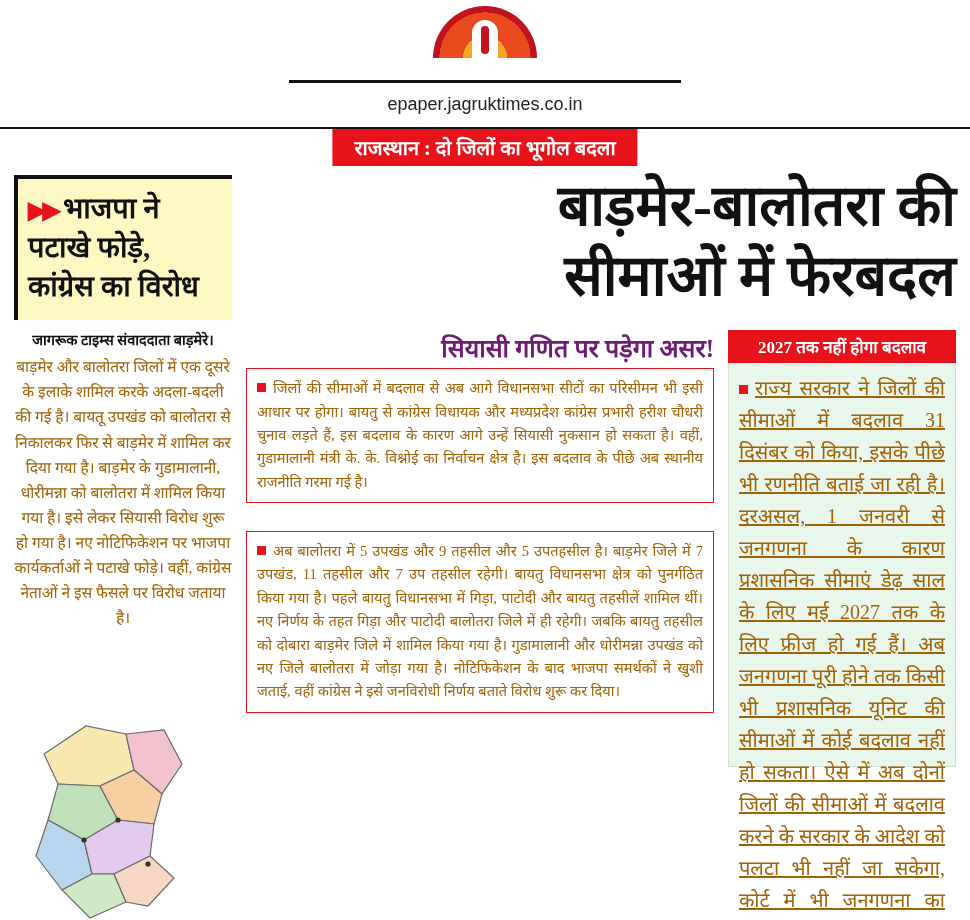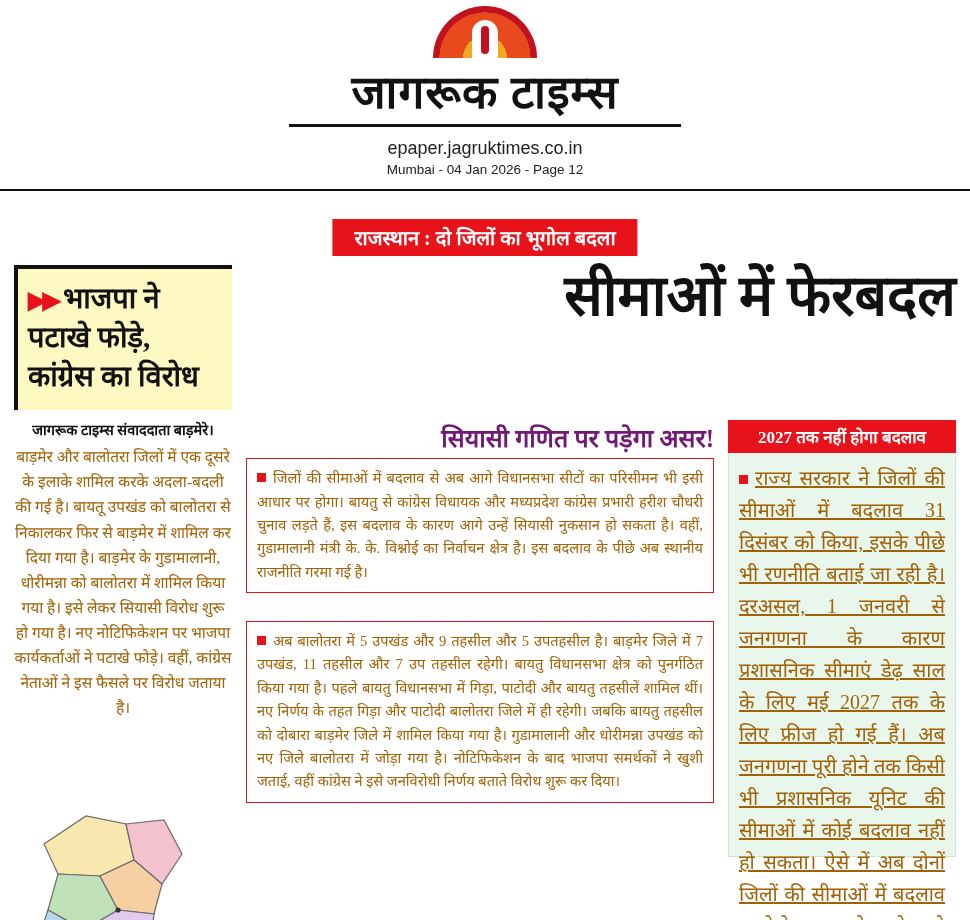--- a/index.html
+++ b/index.html
@@ -70,21 +70,21 @@
     color:#222;
   }
   .rule-top{
     margin-top:12px;
     border-top:2px solid #111;
   }
   
   .banner-row{
     position:relative;
     height:34px;
-    margin-top:28px;
+    margin-top:0;
   }
   .banner{
     position:absolute;
     left:50%;
     transform:translateX(-50%);
     top:0;
     background:#e8131a;
     color:#fff;
     font-family:"Liberation Serif", serif;
     font-weight:bold;
@@ -225,38 +225,37 @@
 </style>
 </head>
 <body>
 
 <div class="masthead">
   <div class="logo-wrap">
     <div class="sun">
       <div class="sun-inner"></div>
     </div>
   </div>
-  <div class="paper-name">जागरूक टाइम्स</div>
   <div class="paper-underline"></div>
   <div class="site">epaper.jagruktimes.co.in</div>
-  <div class="issue">Mumbai - 04 Jan 2026 - Page 12</div>
 </div>
 <div class="rule-top"></div>
 
 <div class="banner-row">
   <div class="banner">राजस्थान : दो जिलों का भूगोल बदला</div>
 </div>
 
 <div class="head-area">
   <div class="kicker-box">
     <div class="kicker-text">
       <span class="kicker-arrow">▶▶</span><span>भाजपा ने पटाखे फोड़े, कांग्रेस का विरोध</span>
     </div>
   </div>
   <div class="main-head">
+    <div class="main-head-line">बाड़मेर-बालोतरा की</div>
     <div class="main-head-line">सीमाओं में फेरबदल</div>
   </div>
 </div>
 
 <div class="cols">
 
   <div class="col1">
     <div class="byline">जागरूक टाइम्स संवाददाता बाड़मेरे।</div>
     <div class="body-text">बाड़मेर और बालोतरा जिलों में एक दूसरे के इलाके शामिल करके अदला-बदली की गई है। बायतू उपखंड को बालोतरा से निकालकर फिर से बाड़मेर में शामिल कर दिया गया है। बाड़मेर के गुडामालानी, धोरीमन्ना को बालोतरा में शामिल किया गया है। इसे लेकर सियासी विरोध शुरू हो गया है। नए नोटिफिकेशन पर भाजपा कार्यकर्ताओं ने पटाखे फोड़े। वहीं, कांग्रेस नेताओं ने इस फैसले पर विरोध जताया है।</div>
     <div class="map-wrap">

